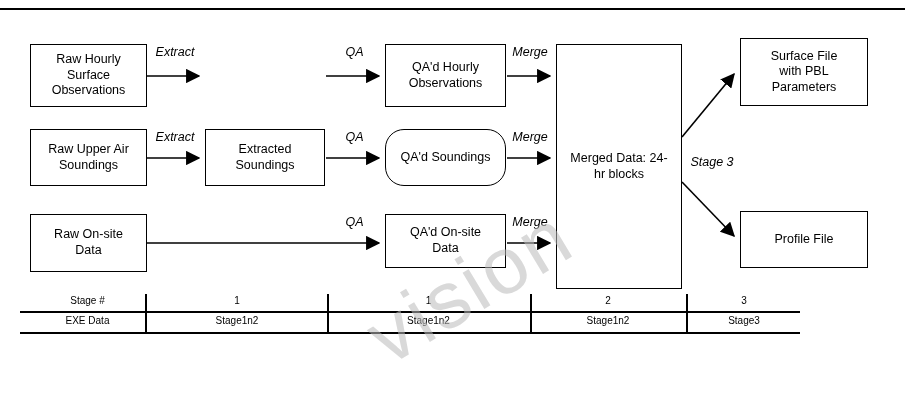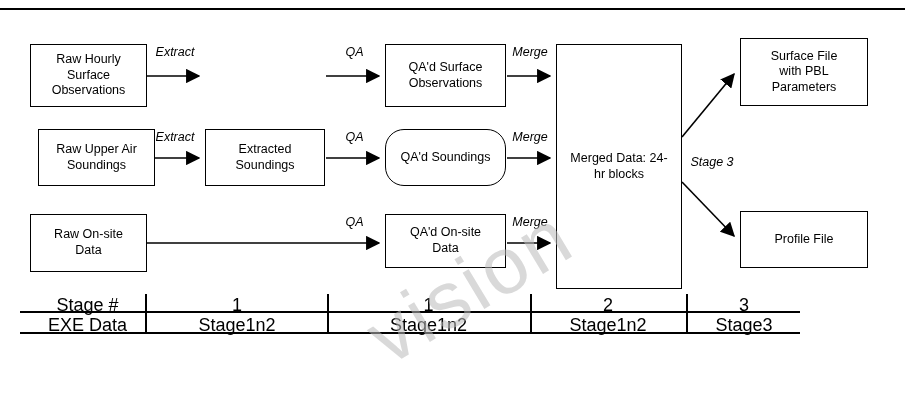--- a/index.html
+++ b/index.html
@@ -26,21 +26,21 @@
     position:absolute;
     font-size:12.5px;line-height:1.1;
     text-align:center;
     white-space:nowrap;
     font-style:italic;
   }
   .hline{position:absolute;height:2px;background:#000;}
   .vtick{position:absolute;width:2px;background:#000;}
   .tcell{
     position:absolute;
-    font-size:18px;
+    font-size:10px;
     text-align:center;
   }
   .watermark{
     position:absolute;
     left:395px;top:298px;
     height:80px;line-height:80px;
     font-size:80px;
     letter-spacing:3px;
     color:#bbbbbb;
     opacity:0.55;
@@ -71,23 +71,23 @@
       <line x1="326" y1="158" x2="379" y2="158" marker-end="url(#ah)"></line>
       <line x1="507" y1="158" x2="550" y2="158" marker-end="url(#ah)"></line>
       <line x1="147" y1="243" x2="379" y2="243" marker-end="url(#ah)"></line>
       <line x1="507" y1="243" x2="550" y2="243" marker-end="url(#ah)"></line>
       <line x1="682" y1="137" x2="734" y2="74" marker-end="url(#ah)"></line>
       <line x1="682" y1="182" x2="734" y2="236" marker-end="url(#ah)"></line>
     </g>
   </svg>
 
   <div class="box" style="left:30px;top:44px;width:117px;height:63px;padding:10px 9px;">Raw Hourly Surface Observations</div>
-  <div class="box" style="left:385px;top:44px;width:121px;height:63px;padding:2px 12px;">QA'd Surface Observations</div>
+  <div class="box" style="left:385px;top:44px;width:121px;height:63px;padding:2px 12px;">QA'd Hourly Observations</div>
 
-  <div class="box" style="left:38px;top:129px;width:117px;height:57px;padding:2px 9px;">Raw Upper Air Soundings</div>
+  <div class="box" style="left:30px;top:129px;width:117px;height:57px;padding:2px 9px;">Raw Upper Air Soundings</div>
   <div class="box" style="left:205px;top:129px;width:120px;height:57px;padding:0 12px;">Extracted Soundings</div>
   <div class="box" style="left:385px;top:129px;width:121px;height:57px;padding:2px 12px;border-radius:19px;">QA'd Soundings</div>
 
   <div class="box" style="left:30px;top:214px;width:117px;height:58px;padding:0 9px;">Raw On-site Data</div>
   <div class="box" style="left:385px;top:214px;width:121px;height:54px;padding:2px 15px;">QA'd On-site Data</div>
 
   <div class="box" style="left:556px;top:44px;width:126px;height:245px;padding:2px 12px;">Merged Data: 24-hr blocks</div>
   <div class="box" style="left:740px;top:38px;width:128px;height:68px;padding:2px 18px;">Surface File with PBL Parameters</div>
   <div class="box" style="left:740px;top:211px;width:128px;height:57px;padding:18px 18px;">Profile File</div>
 

